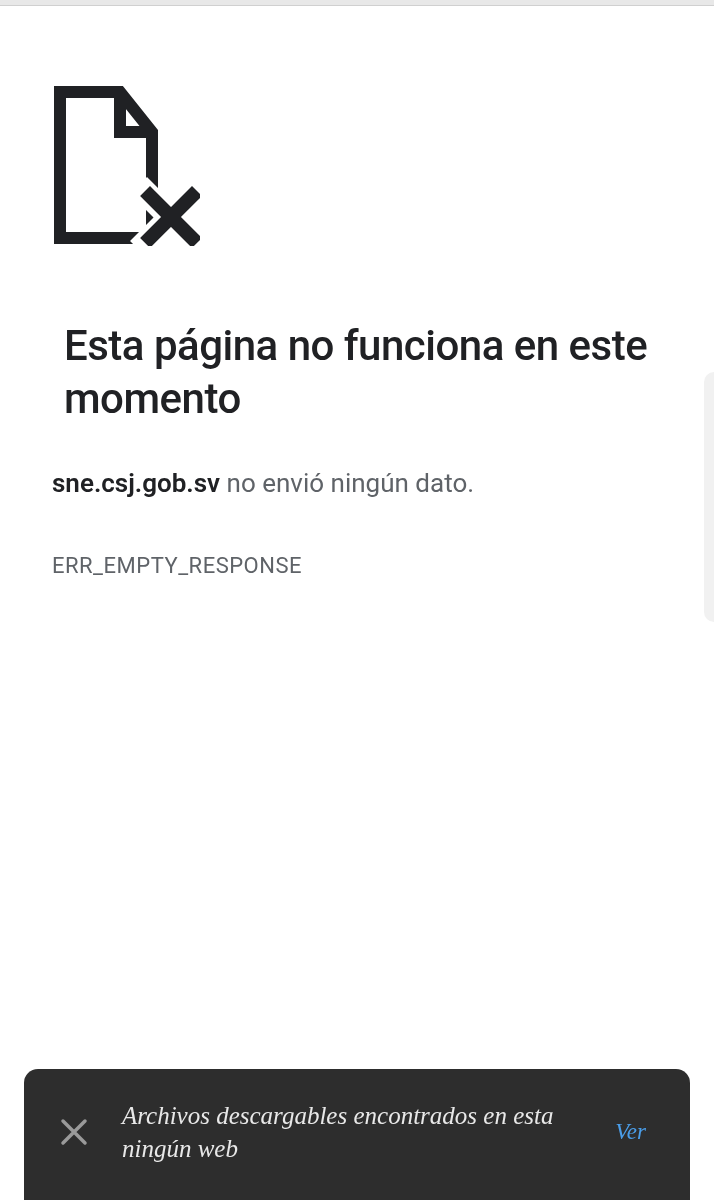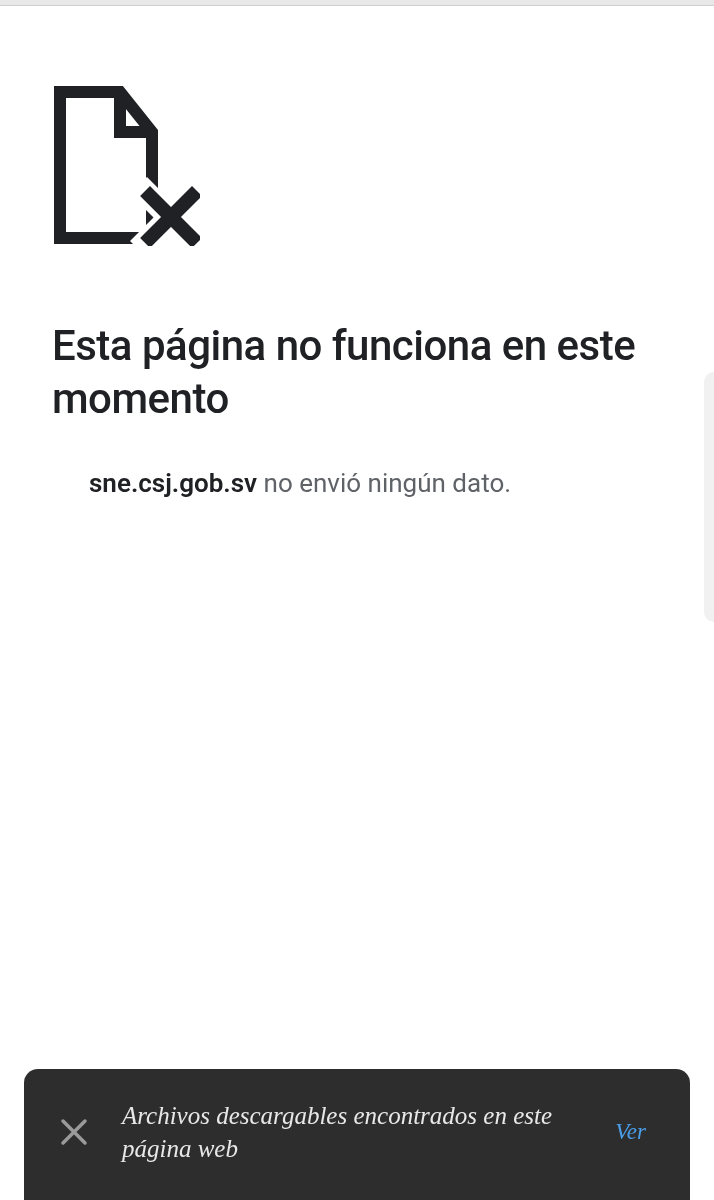--- a/index.html
+++ b/index.html
@@ -26,27 +26,27 @@
     .error-icon {
       margin-bottom: 70px;
     }
     .title {
       font-size: 42px;
       font-weight: 500;
       color: #202124;
       line-height: 1.25;
       margin-bottom: 40px;
       letter-spacing: -0.5px;
+      margin-left: 12px;
     }
     .message {
       font-size: 26px;
       color: #5f6368;
       line-height: 1.4;
       margin-bottom: 52px;
-      margin-left: 37px;
     }
     .message strong {
       color: #202124;
       font-weight: 600;
     }
     .error-code {
       font-size: 22px;
       color: #5f6368;
       letter-spacing: 0.5px;
     }
@@ -114,25 +114,26 @@
       <path d="M 98 112 L 140 154 M 140 112 L 98 154" stroke="#202124" stroke-width="14" stroke-linecap="square"></path>
     </svg>
   </div>
 
   <h1 class="title">Esta página no funciona en este momento</h1>
 
   <p class="message">
     <strong>sne.csj.gob.sv</strong><span> no envió ningún dato.</span>
   </p>
 
+  <div class="error-code">ERR_EMPTY_RESPONSE</div>
 </div>
 
 <div class="scrollbar-track"></div>
 
 <div class="toast">
   <div class="toast-close">
     <svg width="30" height="30" viewBox="0 0 30 30">
       <path d="M 4 4 L 26 26 M 26 4 L 4 26" stroke="#9a9a9a" stroke-width="3.5" stroke-linecap="round"></path>
     </svg>
   </div>
-  <div class="toast-text">Archivos descargables encontrados en este página web</div>
+  <div class="toast-text">Archivos descargables encontrados en esta ningún web</div>
   <div class="toast-action">Ver</div>
 </div>
 
 </body></html>

